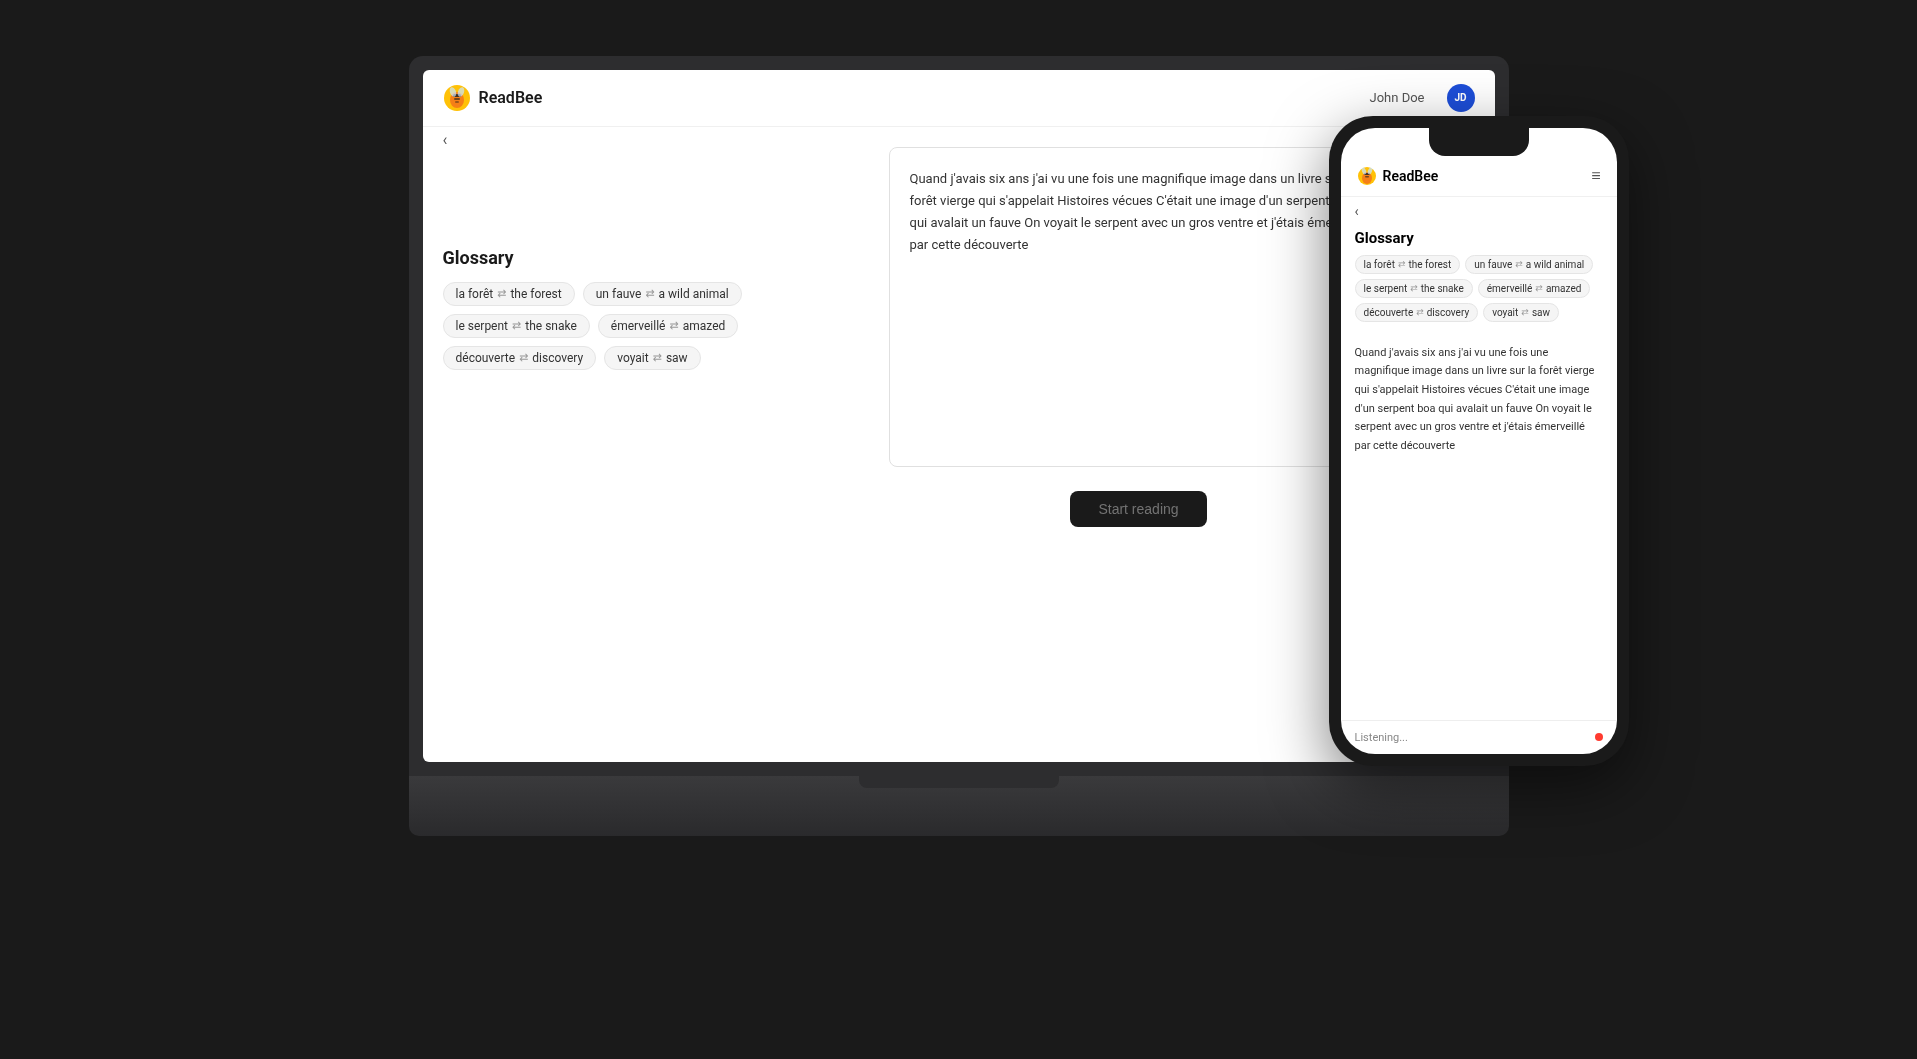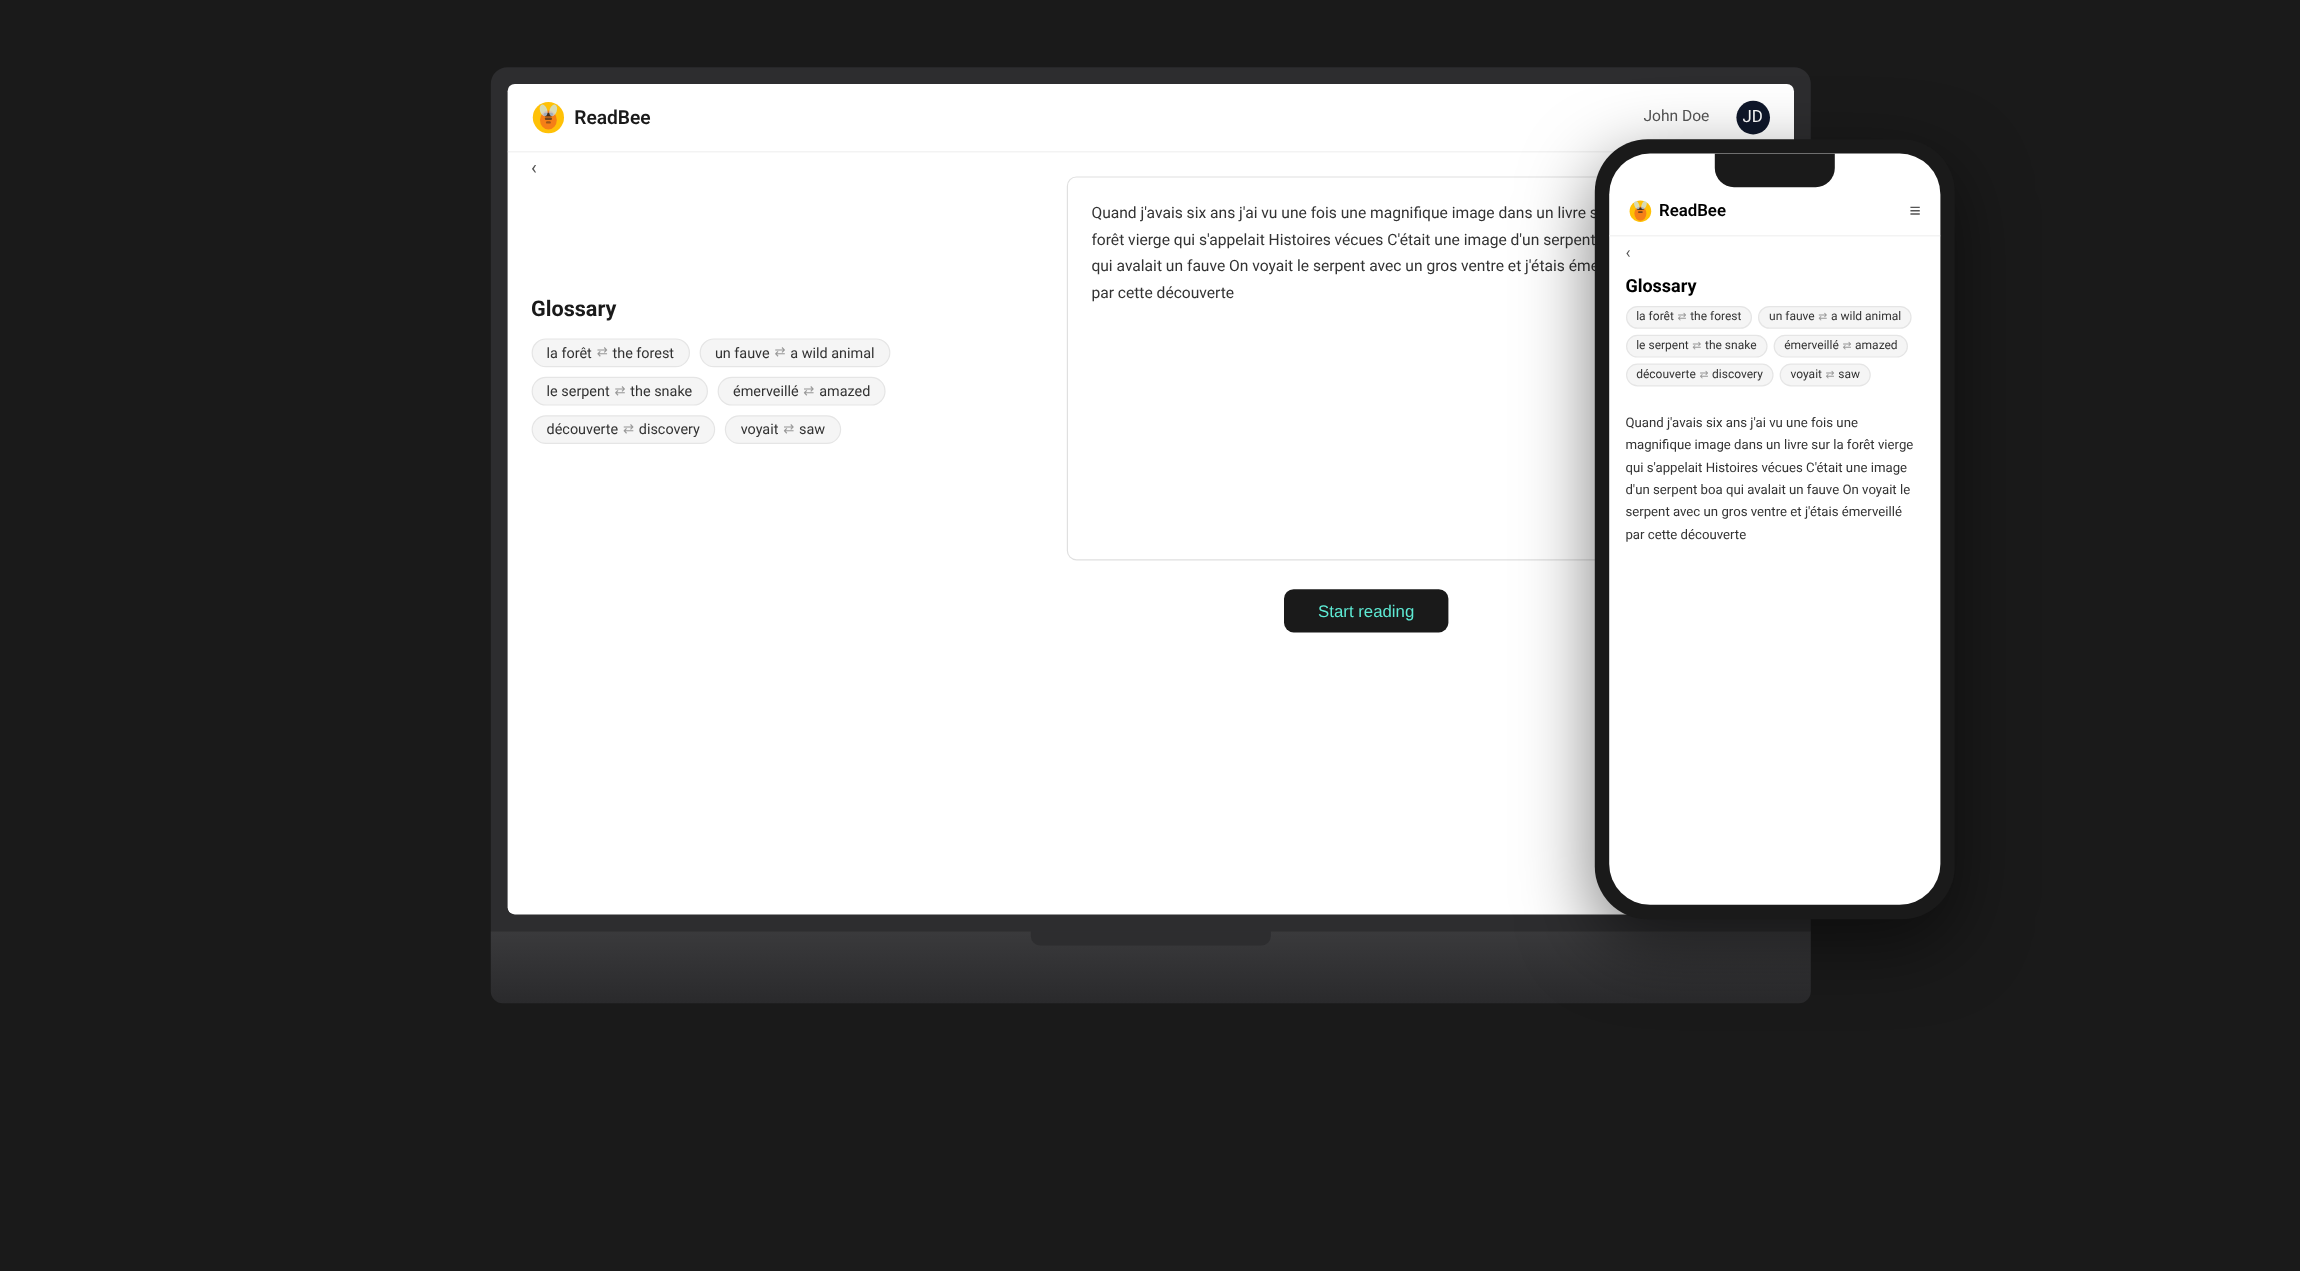--- a/index.html
+++ b/index.html
@@ -98,28 +98,28 @@
       display: flex;
       align-items: center;
       gap: 22px;
       font-size: 13px;
       color: #555;
     }
 
     .user-avatar {
       width: 28px;
       height: 28px;
-      background: #0f172a;
+      background: #1d4ed8;
       color: #fff;
       border-radius: 50%;
       display: flex;
       align-items: center;
       justify-content: center;
-      font-size: 14px;
-      font-weight: 400;
+      font-size: 10px;
+      font-weight: 700;
     }
 
     .back-arrow {
       position: absolute;
       top: 60px;
       left: 20px;
       font-size: 16px;
       color: #555;
       cursor: pointer;
     }
@@ -185,21 +185,21 @@
       padding: 20px;
       min-height: 320px;
       font-size: 13px;
       line-height: 1.7;
       color: #333;
     }
 
     .start-reading-btn {
       margin-top: 24px;
       background: #1a1a1a;
-      color: #5eead4;
+      color: #737373;
       border: none;
       border-radius: 8px;
       padding: 10px 28px;
       font-size: 14px;
       cursor: pointer;
       font-weight: 500;
     }
 
     
     .phone {
@@ -460,16 +460,20 @@
             <span>voyait</span>
             <span style="color:#999;font-size:9px">⇄</span>
             <span>saw</span>
           </div>
         </div>
 
       <div class="phone-reading-area">
         <span>Quand j'avais six ans j'ai vu une fois une magnifique image dans un livre sur la forêt vierge qui s'appelait Histoires vécues C'était une image d'un serpent boa qui avalait un fauve On voyait le serpent avec un gros ventre et j'étais émerveillé par cette découverte</span>
       </div>
 
+      <div class="phone-footer">
+        <span>Listening...</span>
+        <div class="listening-dot"></div>
+      </div>
     </div>
   </div>
 
 </div>
 
 </body></html>

